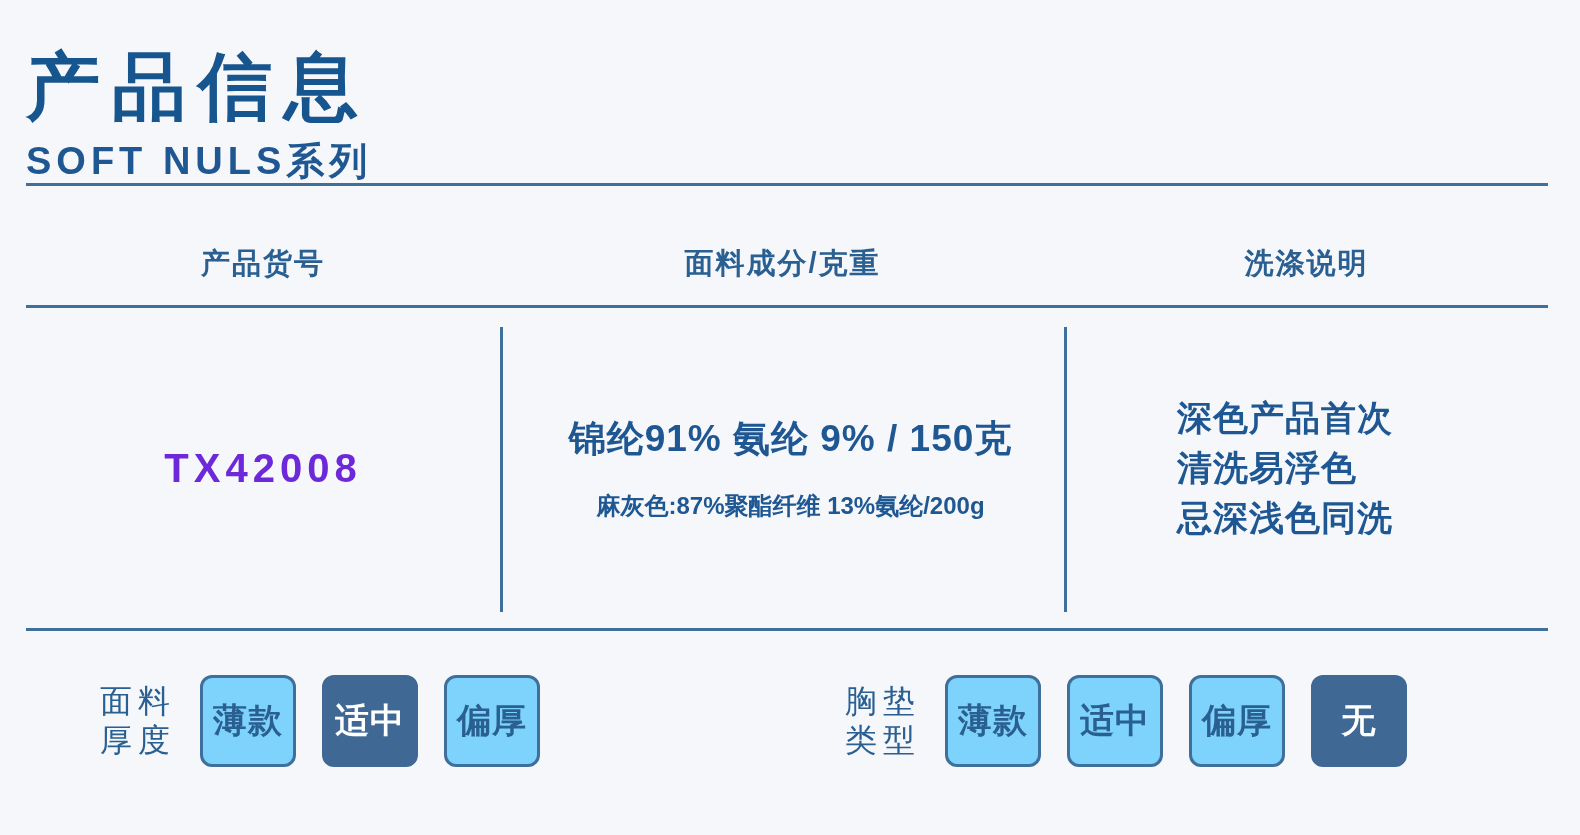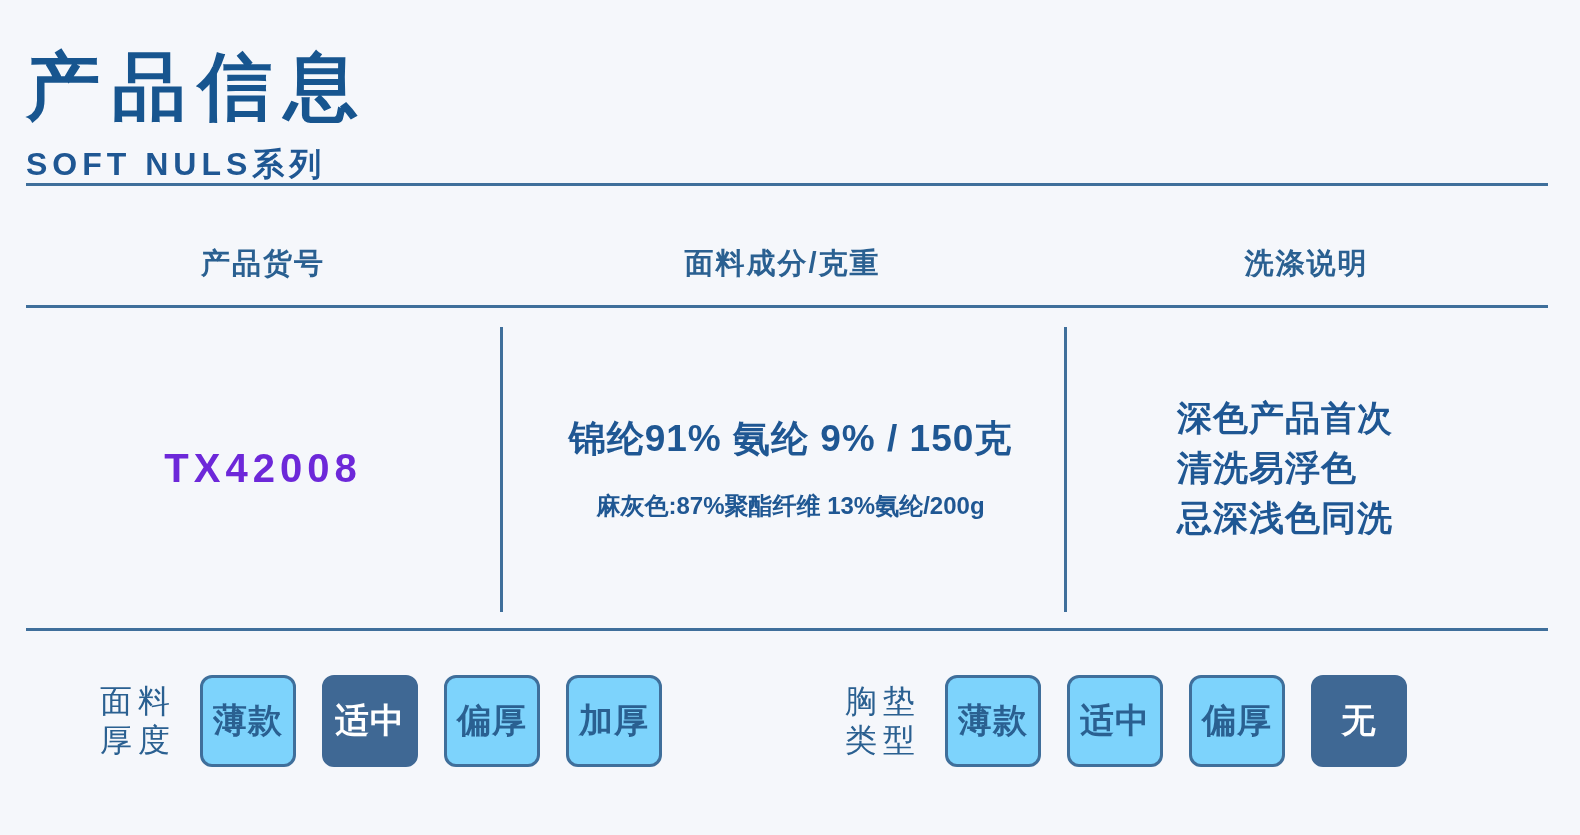--- a/index.html
+++ b/index.html
@@ -34,21 +34,21 @@
   }
   .title {
     font-size: 74px;
     font-weight: 700;
     color: #17558f;
     letter-spacing: 12px;
     line-height: 1;
     white-space: nowrap;
   }
   .series {
-    font-size: 32px;
+    font-size: 38px;
     font-weight: 700;
     color: #1f5793;
     letter-spacing: 5px;
     line-height: 1;
     white-space: nowrap;
     padding-right: 28px;
     padding-top: 16px;
   }
 
   
@@ -259,21 +259,20 @@
 
     <div class="opt-group group-fabric-thickness">
       <div class="opt-label">
         <span>面料</span>
         <span>厚度</span>
       </div>
       <div class="chips">
         <div class="chip">薄款</div>
         <div class="chip selected">适中</div>
         <div class="chip">偏厚</div>
-        <div class="chip">加厚</div>
       </div>
     </div>
 
     <div class="opt-group group-pad-type">
       <div class="opt-label">
         <span>胸垫</span>
         <span>类型</span>
       </div>
       <div class="chips">
         <div class="chip">薄款</div>

